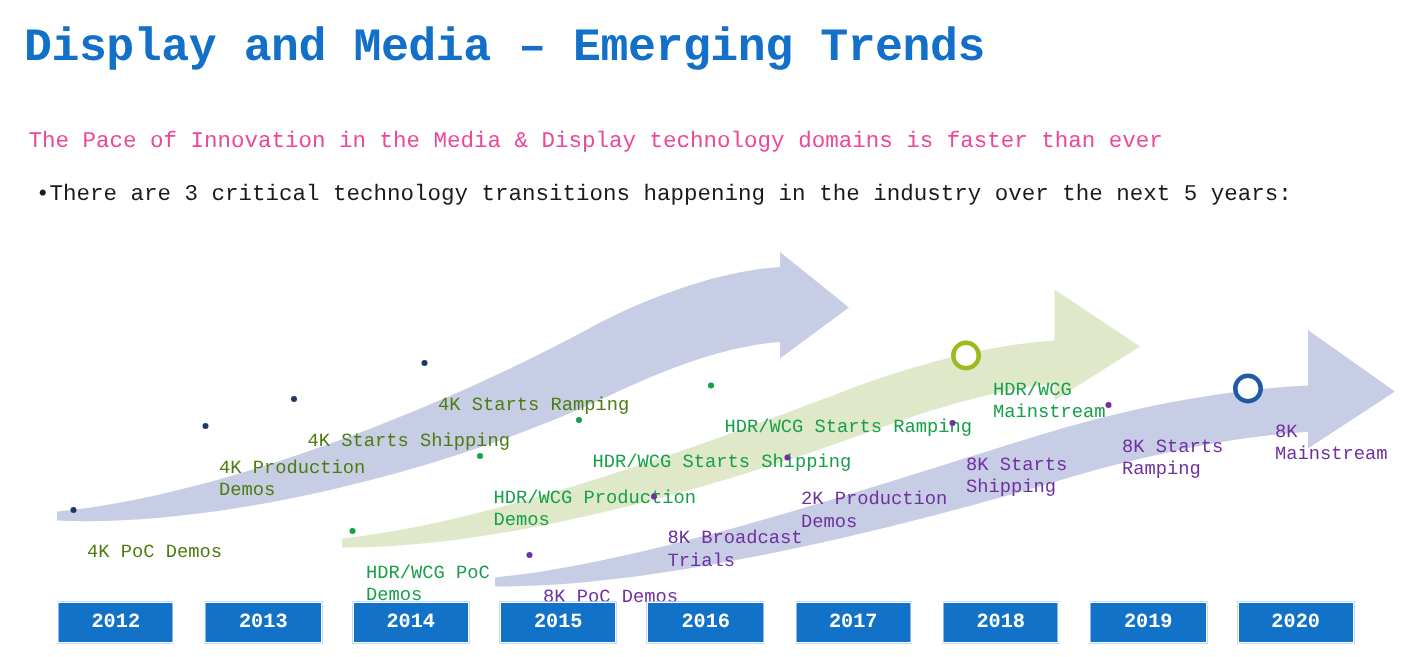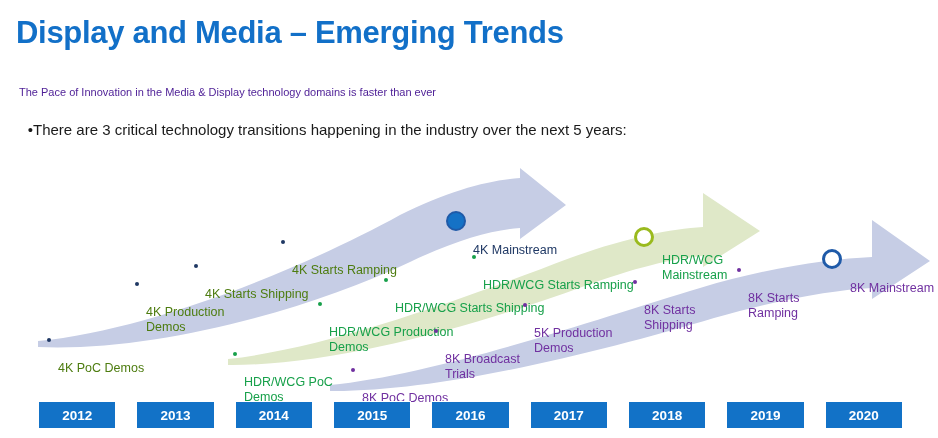--- a/index.html
+++ b/index.html
@@ -12,39 +12,40 @@
     height: 438px;
     overflow: hidden;
     font-family: "Liberation Sans", sans-serif;
     position: relative;
   }
   #slide {
     position: relative;
     width: 938px;
     height: 340px;
     background: #ffffff;
+    font-family: Liberation Mono, monospace;
   }
 
   
   #title {
     position: absolute;
     left: 16px;
     top: 15px;
     font-size: 31px;
     font-weight: bold;
     color: #1270c8;
     letter-spacing: -0.3px;
     white-space: nowrap;
   }
   #subtitle {
     position: absolute;
     left: 19px;
     top: 86px;
-    font-size: 11px;
-    color: #4c1d95;
+    font-size: 15px;
+    color: #ec4899;
     white-space: nowrap;
   }
   #bullet-row {
     position: absolute;
     left: 19px;
     top: 121px;
     font-size: 15px;
     color: #1a1a1a;
     white-space: nowrap;
     text-align: right;
@@ -201,24 +202,20 @@
 Demos</span>
     </div>
     <div class="milestone m-4k" style="left:205px; top:258px;text-align:right;">
       <span class="dot"></span>
       <span>4K Starts Shipping</span>
     </div>
     <div class="milestone m-4k" style="left:292px; top:234px;">
       <span class="dot"></span>
       <span>4K Starts Ramping</span>
     </div>
-    <div class="mainstream m-4k" style="left:473px; top:214px; color:#1f3864;">
-      <span class="ring ring-4k" style="left:-27px; top:-3px;"></span>
-      <span>4K Mainstream</span>
-    </div>
 
     <div class="milestone m-hdr" style="left:244px; top:346px;">
       <span class="dot"></span>
       <span>HDR/WCG PoC
 Demos</span>
     </div>
     <div class="milestone m-hdr" style="left:329px; top:296px;">
       <span class="dot"></span>
       <span>HDR/WCG Production
 Demos</span>
@@ -241,21 +238,21 @@
       <span class="dot"></span>
       <span>8K PoC Demos</span>
     </div>
     <div class="milestone m-8k" style="left:445px; top:323px;">
       <span class="dot"></span>
       <span>8K Broadcast
 Trials</span>
     </div>
     <div class="milestone m-8k" style="left:534px; top:297px;">
       <span class="dot"></span>
-      <span>5K Production
+      <span>2K Production
 Demos</span>
     </div>
     <div class="milestone m-8k" style="left:644px; top:274px;">
       <span class="dot"></span>
       <span>8K Starts
 Shipping</span>
     </div>
     <div class="milestone m-8k" style="left:748px; top:262px;">
       <span class="dot"></span>
       <span>8K Starts

